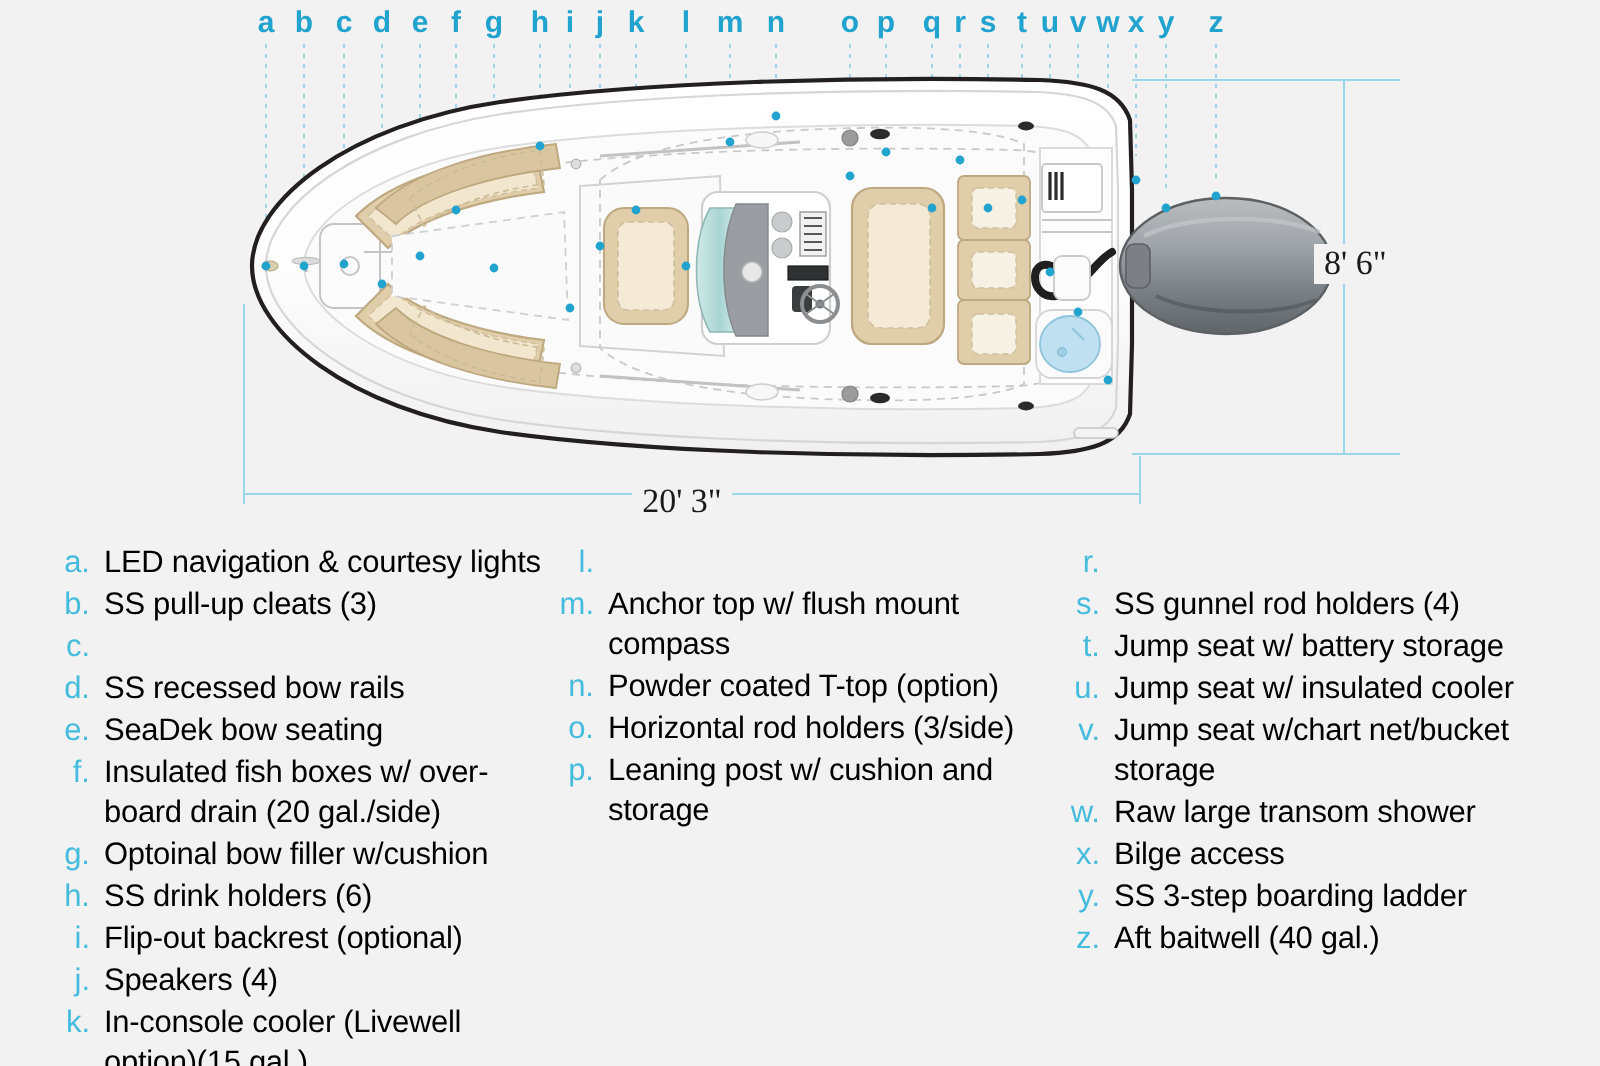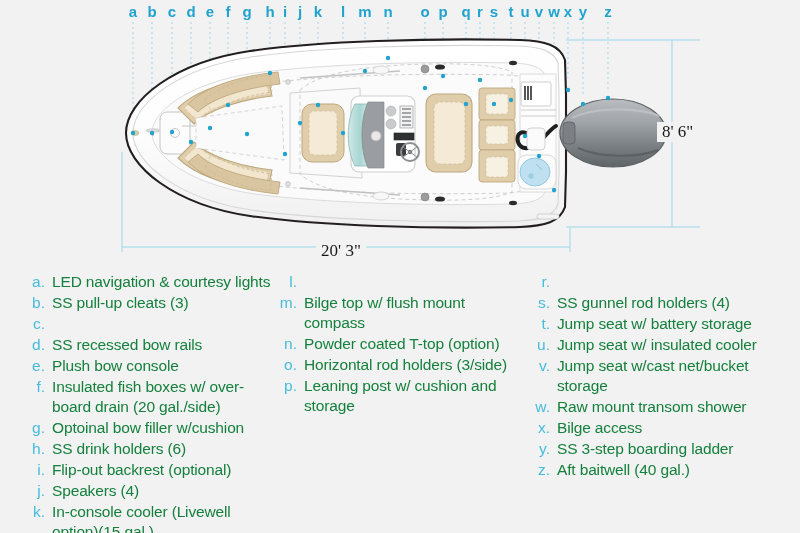--- a/index.html
+++ b/index.html
@@ -102,21 +102,21 @@
     width: 20px;
     color: #45bcdd;
     font-size: 15.5px;
     line-height: 20px;
     text-align: right;
     padding-right: 7px;
     font-weight: 400;
   }
   .legend-text {
     flex: 1 1 auto;
-    color: #15803d;
+    color: #000000;
     font-size: 15.5px;
     line-height: 20px;
     letter-spacing: -0.15px;
   }
 </style>
 </head>
 <body>
 
 <div id="page">
 
@@ -450,21 +450,21 @@
         </div>
         <div class="legend-item">
           <span class="legend-key">c.</span>
         </div>
         <div class="legend-item">
           <span class="legend-key">d.</span>
           <span class="legend-text">SS recessed bow rails</span>
         </div>
         <div class="legend-item">
           <span class="legend-key">e.</span>
-          <span class="legend-text">Plush bow console</span>
+          <span class="legend-text">SeaDek bow seating</span>
         </div>
         <div class="legend-item">
           <span class="legend-key">f.</span>
           <span class="legend-text">Insulated fish boxes w/ over-board drain (20 gal./side)</span>
         </div>
         <div class="legend-item">
           <span class="legend-key">g.</span>
           <span class="legend-text">Optoinal bow filler w/cushion</span>
         </div>
         <div class="legend-item">
@@ -483,21 +483,21 @@
           <span class="legend-key">k.</span>
           <span class="legend-text">In-console cooler (Livewell option)(15 gal.)</span>
         </div>
       </div>
     <div class="legend-col" id="legend-col-2">
         <div class="legend-item">
           <span class="legend-key">l.</span>
         </div>
         <div class="legend-item">
           <span class="legend-key">m.</span>
-          <span class="legend-text">Bilge top w/ flush mount compass</span>
+          <span class="legend-text">Anchor top w/ flush mount compass</span>
         </div>
         <div class="legend-item">
           <span class="legend-key">n.</span>
           <span class="legend-text">Powder coated T-top (option)</span>
         </div>
         <div class="legend-item">
           <span class="legend-key">o.</span>
           <span class="legend-text">Horizontal rod holders (3/side)</span>
         </div>
         <div class="legend-item">
@@ -516,25 +516,25 @@
         <div class="legend-item">
           <span class="legend-key">t.</span>
           <span class="legend-text">Jump seat w/ battery storage</span>
         </div>
         <div class="legend-item">
           <span class="legend-key">u.</span>
           <span class="legend-text">Jump seat w/ insulated cooler</span>
         </div>
         <div class="legend-item">
           <span class="legend-key">v.</span>
-          <span class="legend-text">Jump seat w/cast net/bucket storage</span>
+          <span class="legend-text">Jump seat w/chart net/bucket storage</span>
         </div>
         <div class="legend-item">
           <span class="legend-key">w.</span>
-          <span class="legend-text">Raw mount transom shower</span>
+          <span class="legend-text">Raw large transom shower</span>
         </div>
         <div class="legend-item">
           <span class="legend-key">x.</span>
           <span class="legend-text">Bilge access</span>
         </div>
         <div class="legend-item">
           <span class="legend-key">y.</span>
           <span class="legend-text">SS 3-step boarding ladder</span>
         </div>
         <div class="legend-item">

